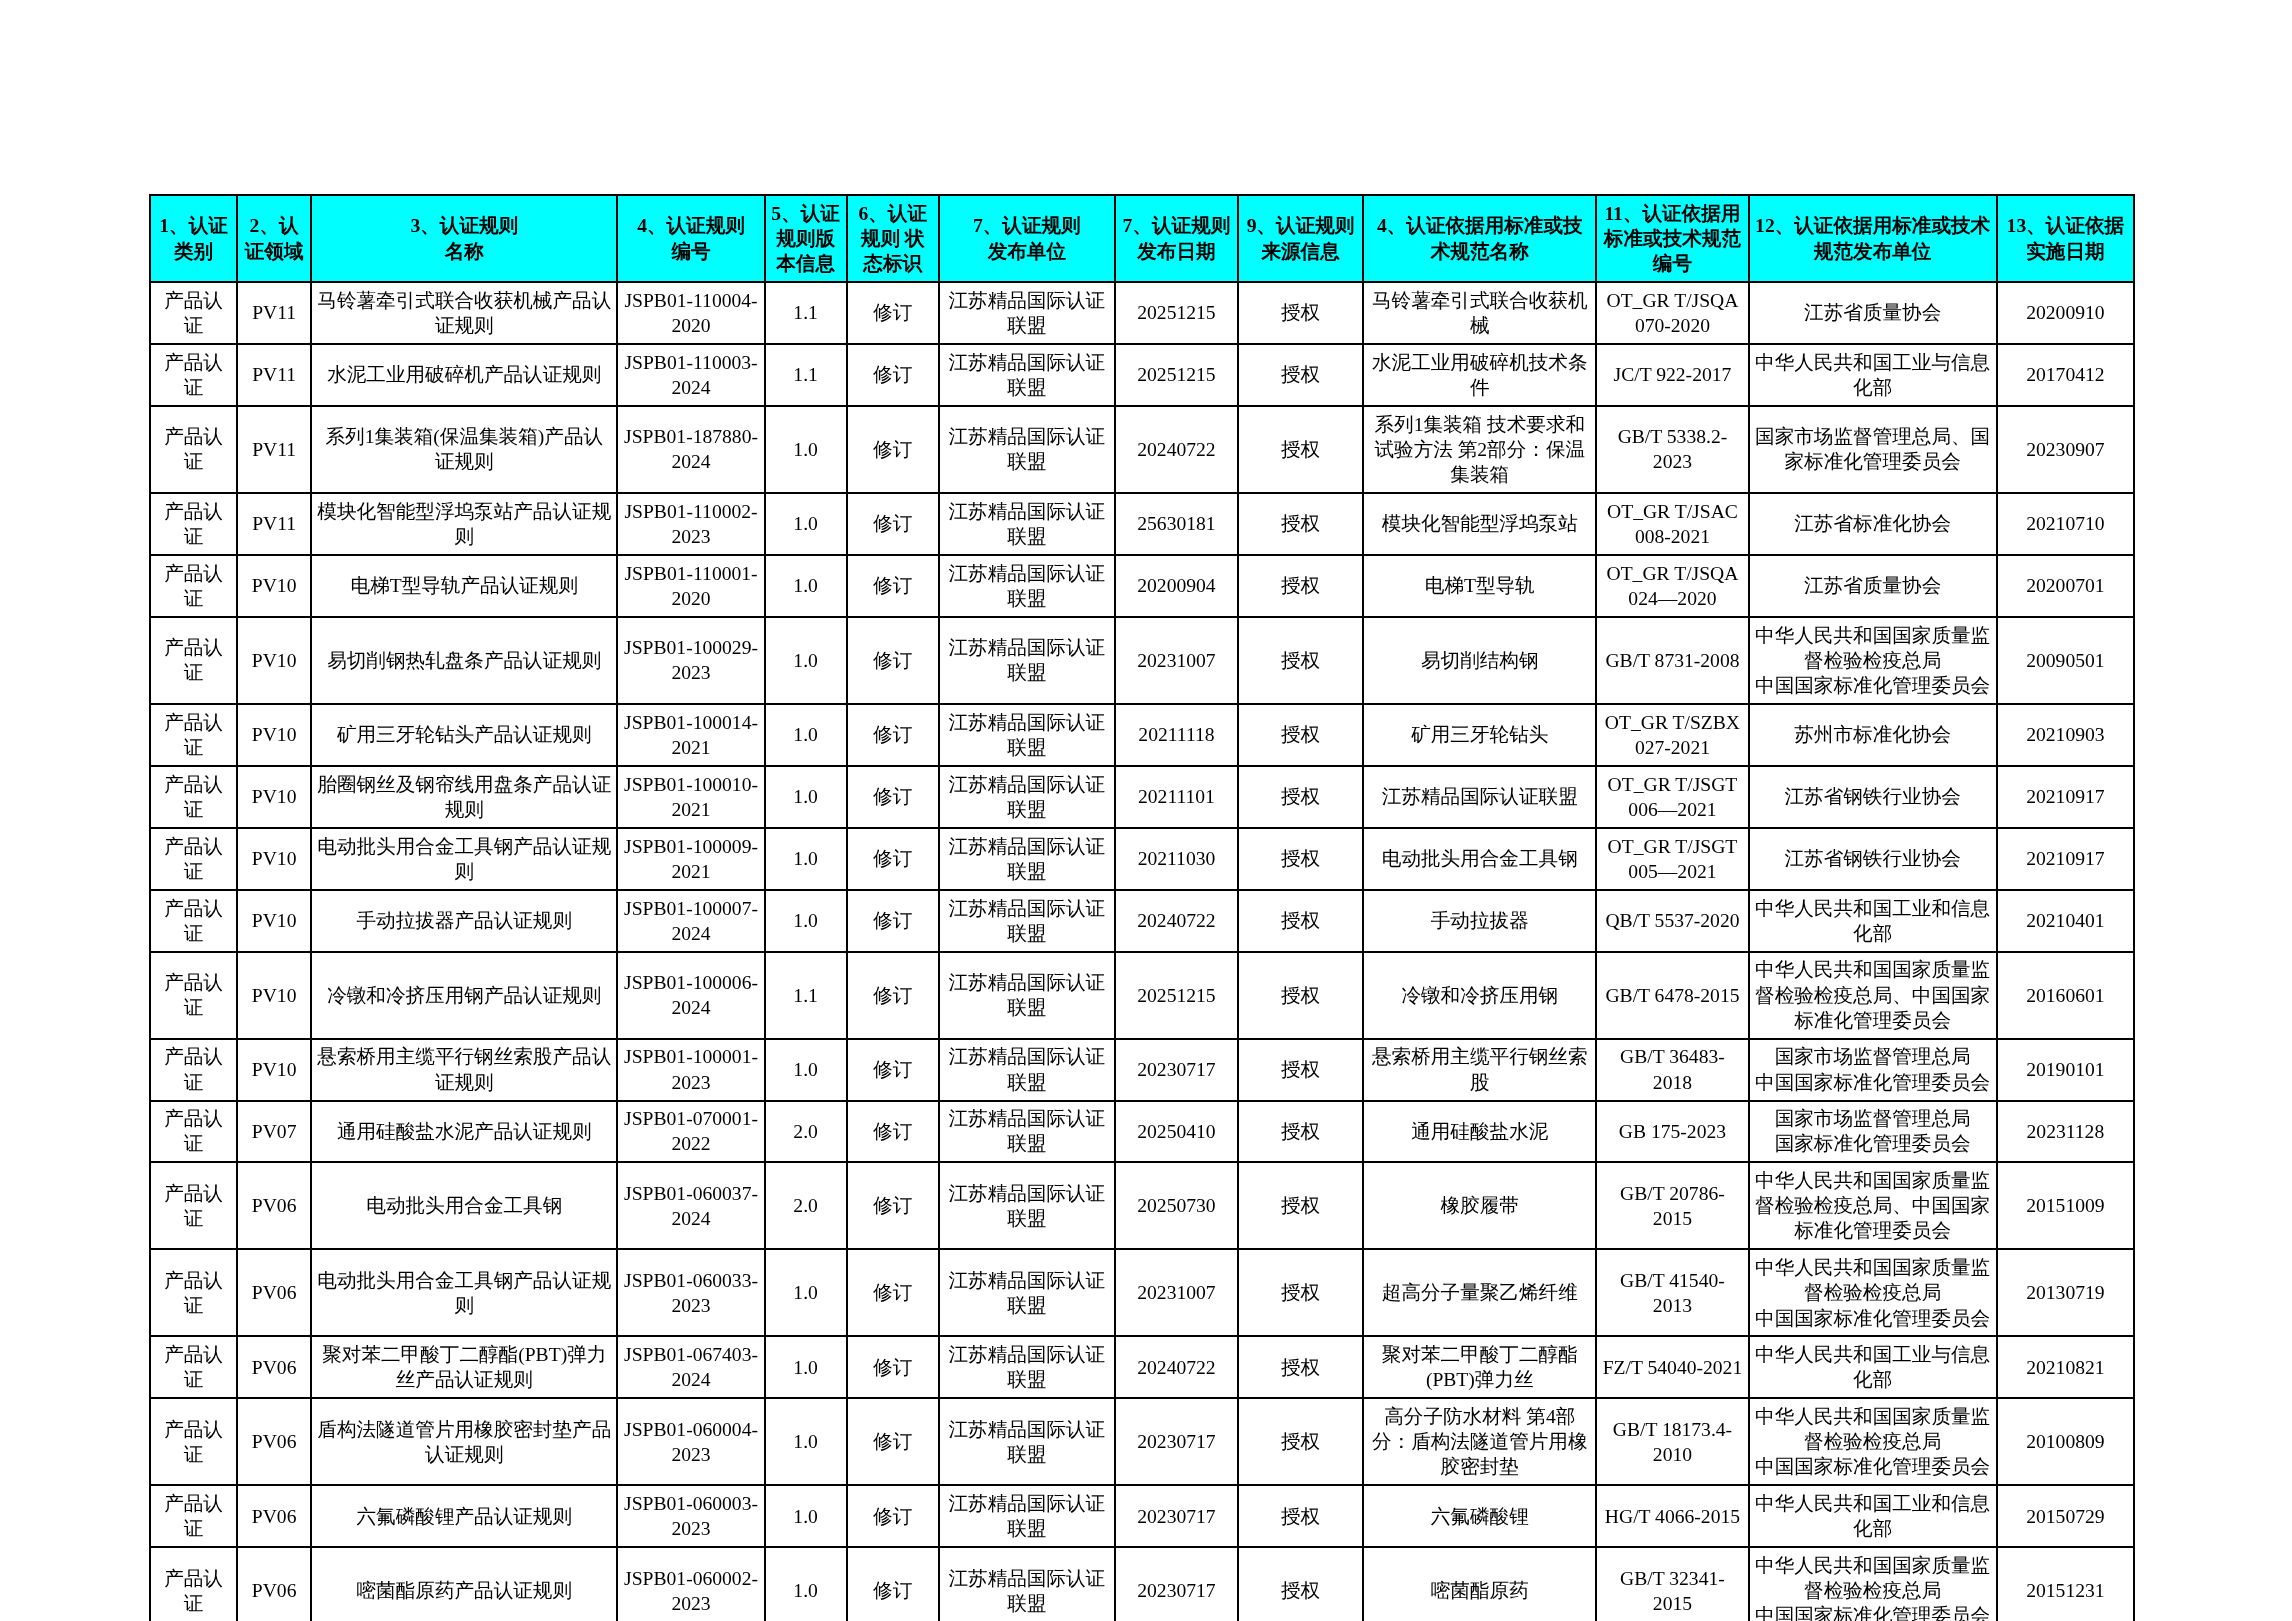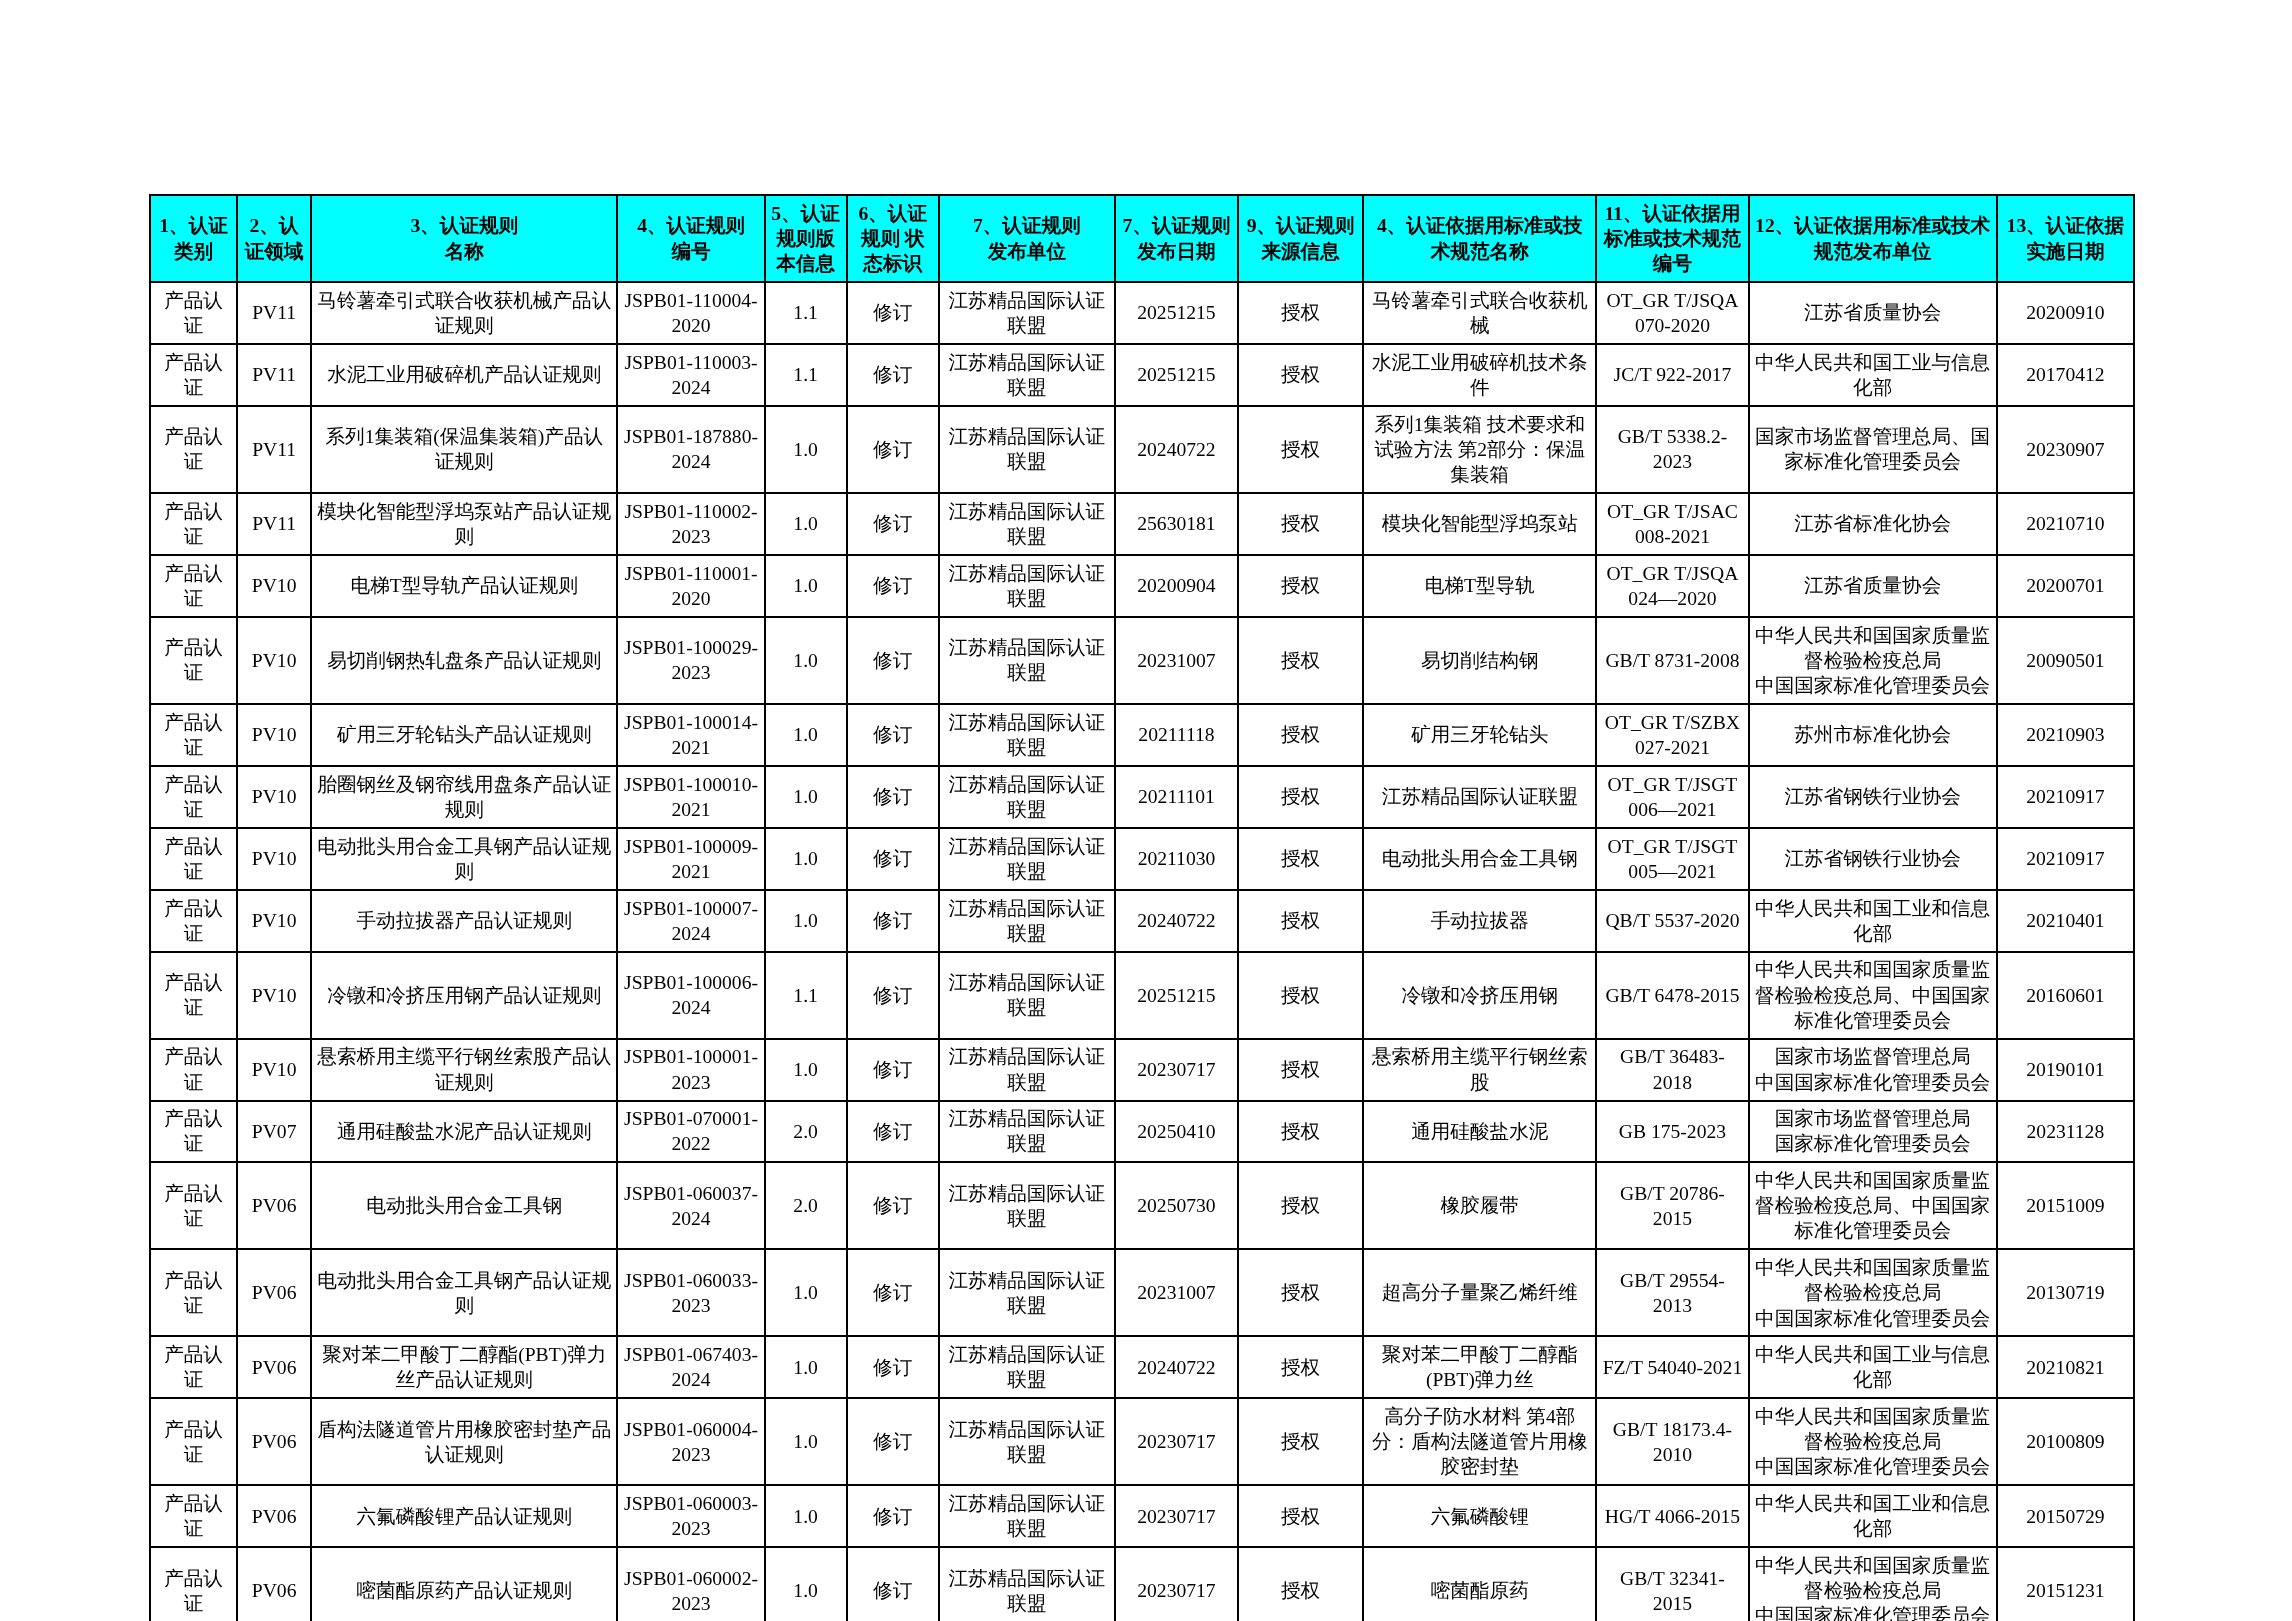--- a/index.html
+++ b/index.html
@@ -314,21 +314,21 @@
           <td>产品认证</td>
           <td>PV06</td>
           <td>电动批头用合金工具钢产品认证规则</td>
           <td>JSPB01-060033-2023</td>
           <td>1.0</td>
           <td>修订</td>
           <td>江苏精品国际认证联盟</td>
           <td>20231007</td>
           <td>授权</td>
           <td>超高分子量聚乙烯纤维</td>
-          <td>GB/T 29554-2013</td>
+          <td>GB/T 41540-2013</td>
           <td>中华人民共和国国家质量监督检验检疫总局
 中国国家标准化管理委员会</td>
           <td>20130719</td>
         </tr>
         <tr>
           <td>产品认证</td>
           <td>PV06</td>
           <td>聚对苯二甲酸丁二醇酯(PBT)弹力丝产品认证规则</td>
           <td>JSPB01-067403-2024</td>
           <td>1.0</td>

